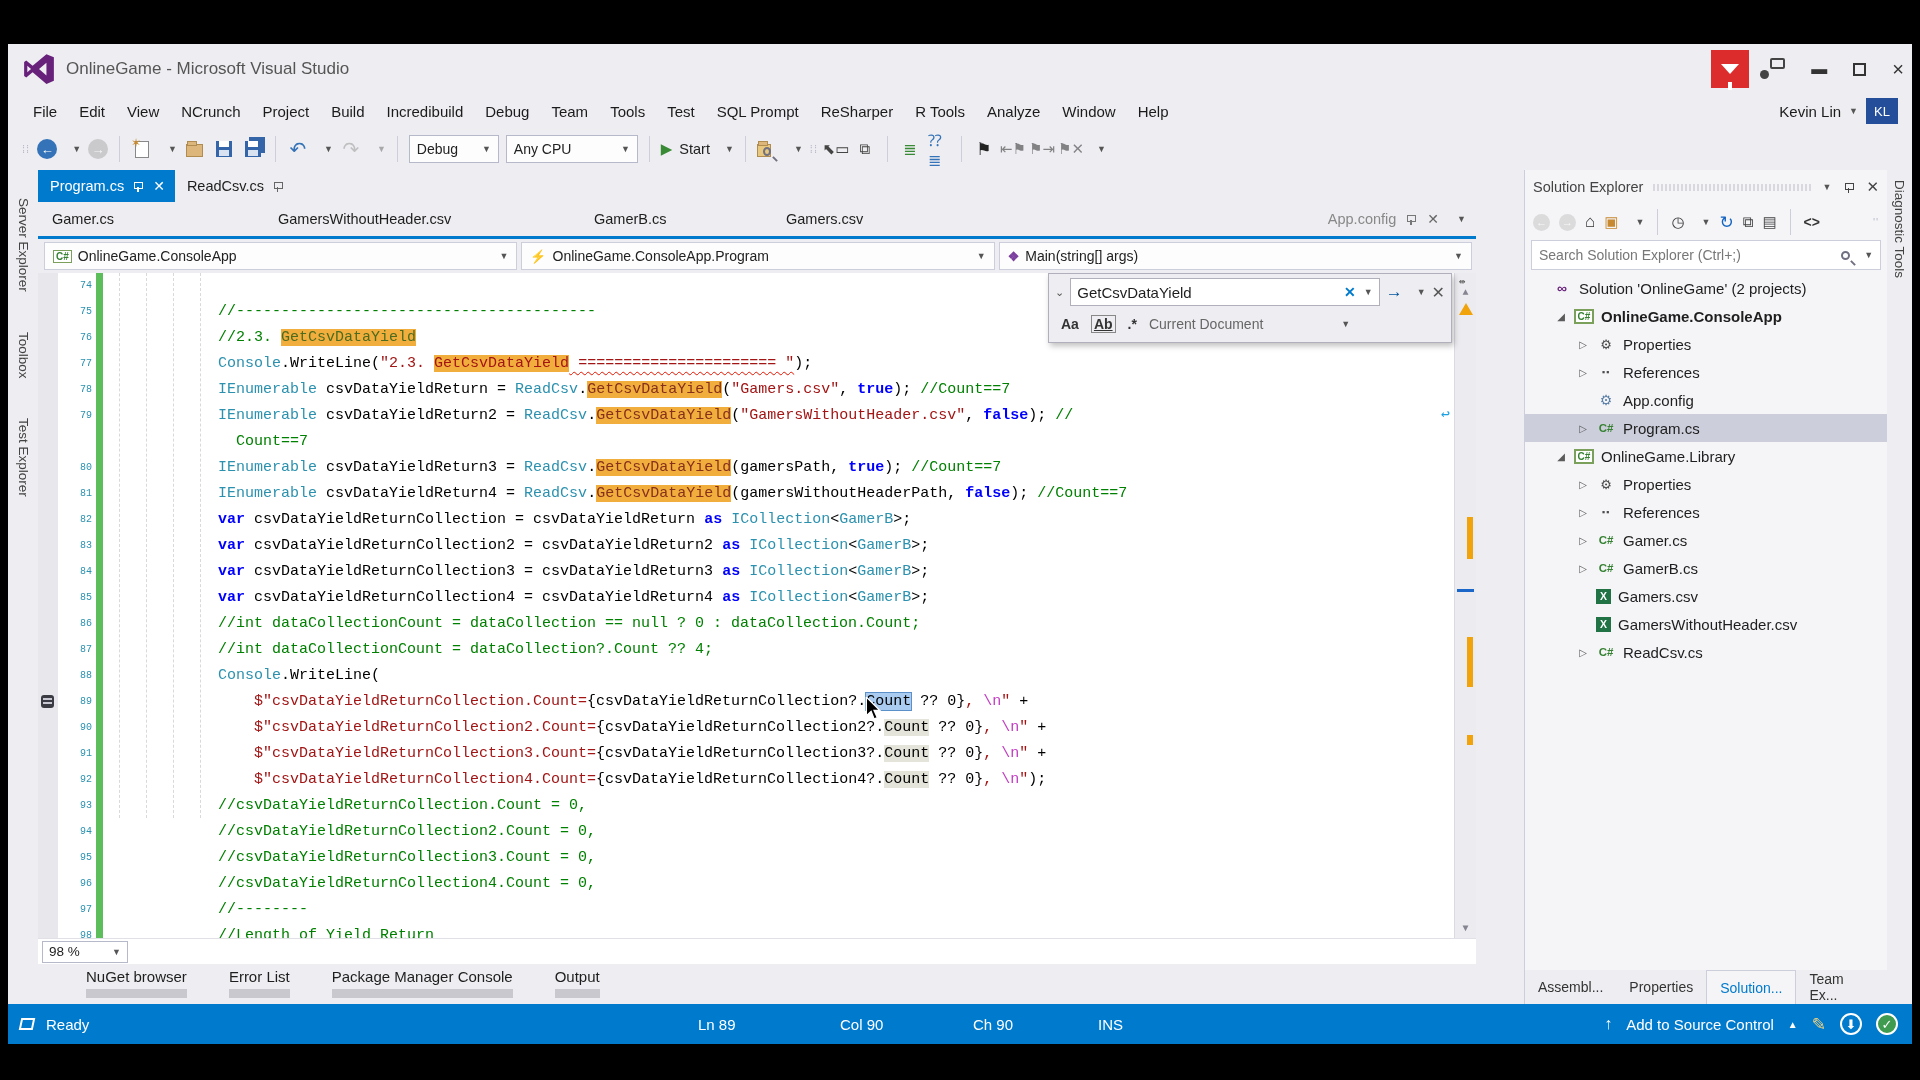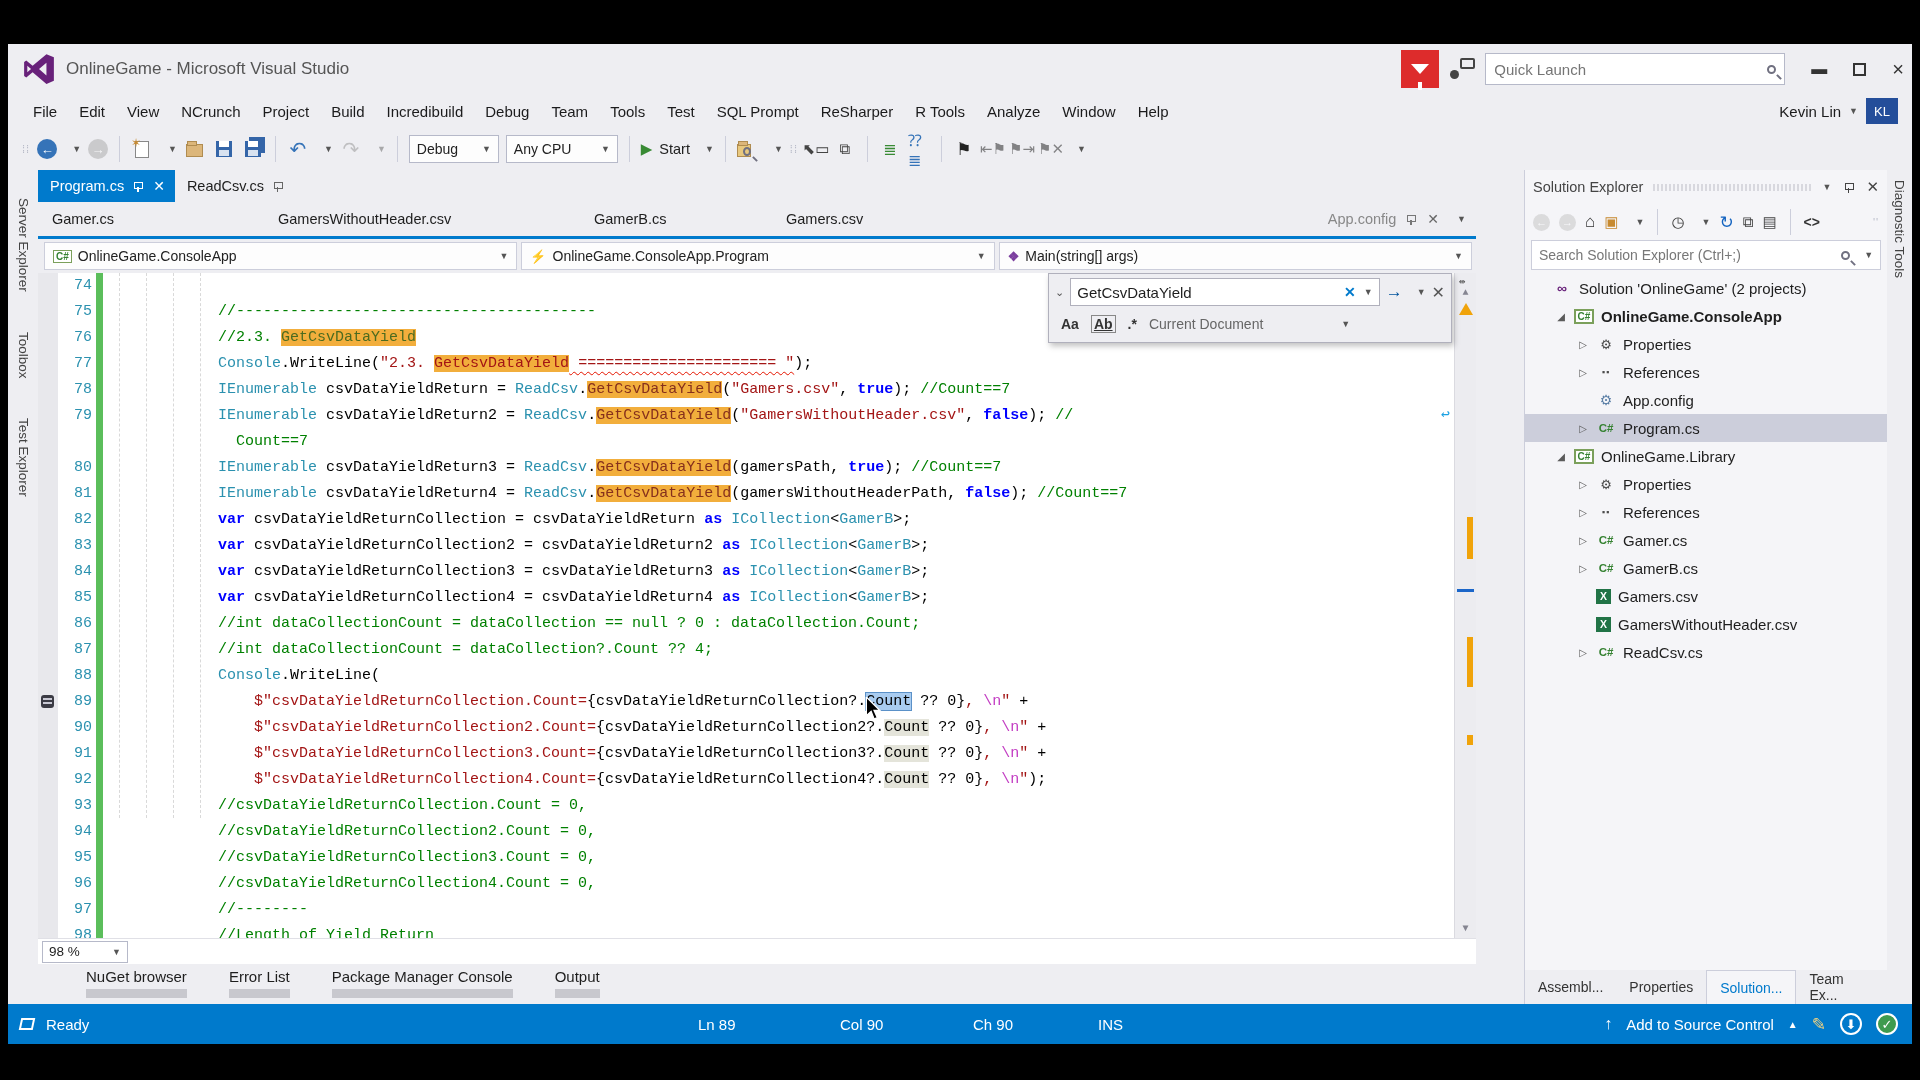--- a/index.html
+++ b/index.html
@@ -78,21 +78,21 @@
   .navcombo .dd { margin-left:auto; }
   .csharp-chip { background:#fff; border:1px solid #7BA05B; color:#368232; font-size:10px; font-weight:bold; padding:0 2px; }
   .class-ic { color:#C78A30; font-size:13px; font-weight:bold;}
   .method-ic { color:#7B3F9E; font-size:13px; font-weight:bold;}
 
   
   .editor { flex:1; background:#fff; position:relative; overflow:hidden; font-family:"Liberation Mono","DejaVu Sans Mono",monospace; }
   .glyph-margin { position:absolute; left:0; top:0; bottom:0; width:20px; background:#E8E8EC; }
   .guides { position:absolute; top:0; bottom:120px; width:0; border-left:1px dashed #D9D9D9; }
   .code-row { position:relative; height:26px; line-height:26px; white-space:pre; font-size:15px; display:flex;}
-  .lnum { width:58px; text-align:right; color:#2B91AF; padding-right:4px; flex:none; font-size:15px;}
+  .lnum { width:58px; text-align:right; color:#2B91AF; padding-right:4px; flex:none; font-size:10px;}
   .chg { width:7px; background:#5BBE5B; flex:none; margin-right:7px;}
   .ctext { flex:1; }
   .sg-p { color:#000; } .sg-k { color:#0000FF;font-weight:bold; } .sg-t { color:#2B91AF; }
   .sg-s { color:#A31515; } .sg-c { color:#008000; } .sg-esc { color:#C23BC2; }
   .sg-hl  { background:#F2AE3C; color:#86301C; }
   .sg-hlc { background:#F2AE3C; color:#4C6B1F; }
   .sg-hls { background:#F2AE3C; color:#A31515; }
   .sg-ssq { color:#A31515; text-decoration:underline wavy #E51400 1px; text-underline-offset:4px;}
   .sg-sel { background:#A9CCF0; outline:1px solid #5B91C8; color:#000;}
   .sg-ref { background:#E4E4DA; color:#000;}
@@ -170,24 +170,20 @@
     </svg>
     <span class="win-title">OnlineGame - Microsoft Visual Studio</span>
     <div class="tb-right">
       <div class="filter-box">
           <div class="funnel"></div>
         </div>
       <div class="feedback-ic">
           <div class="bub"></div>
           <div class="head"></div>
         </div>
-      <div class="quick-launch">
-        <input placeholder="Quick Launch" style="">
-        <span class="mag"></span>
-      </div>
       <div class="winbtns">
         <span class="winbtn">▬</span>
         <span class="restore-g"></span>
         <span class="winbtn" style="font-size:20px;">×</span>
       </div>
     </div>
   </div>
 
   <div class="menubar">
     <div id="menu-items" style="display:flex;">
@@ -240,21 +236,21 @@
     <div class="tsep"></div>
     <span class="tbico" style="color:#3573B8; font-size:20px;">↶</span>
     <span class="dd">▼</span>
     <span class="tbico grayed" style="color:#888; font-size:20px;">↷</span>
     <span class="dd grayed">▼</span>
     <div class="tsep"></div>
     <div class="combo" style="width:90px;">
         <span>Debug</span>
         <span class="dd">▼</span>
       </div>
-    <div class="combo" style="width:112px;">
+    <div class="combo" style="width:132px;">
         <span>Any CPU</span>
         <span class="dd">▼</span>
       </div>
     <div class="tsep"></div>
     <span style="color:#388A34; font-size:15px;">▶</span>
     <span style="font-size:14.5px; color:#222;">Start</span>
     <span class="dd">▼</span>
     <div class="tsep"></div>
     <span class="tbico">
         <span class="mini-folder" style="background:#E8C87E;"></span>

